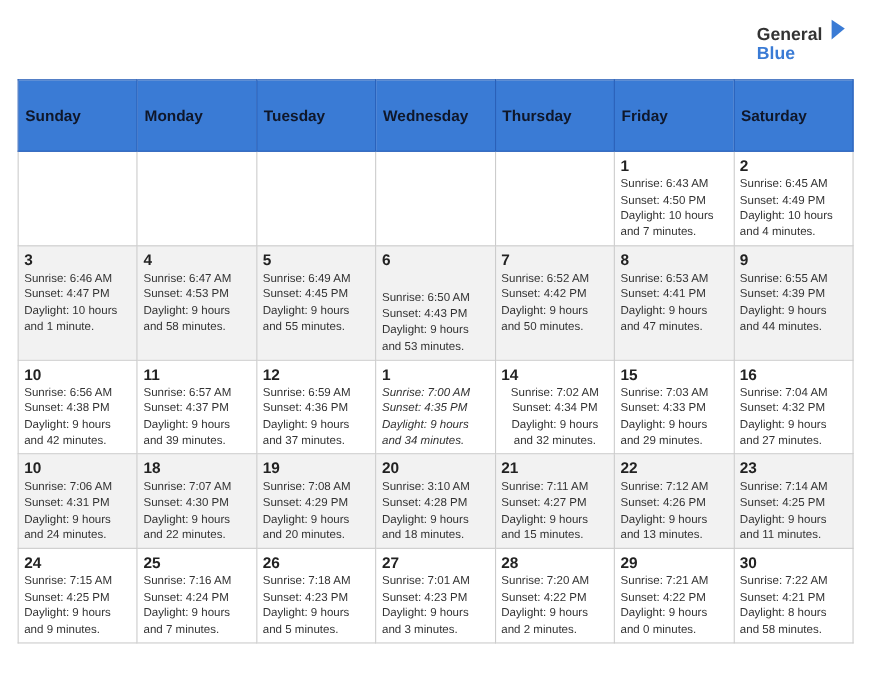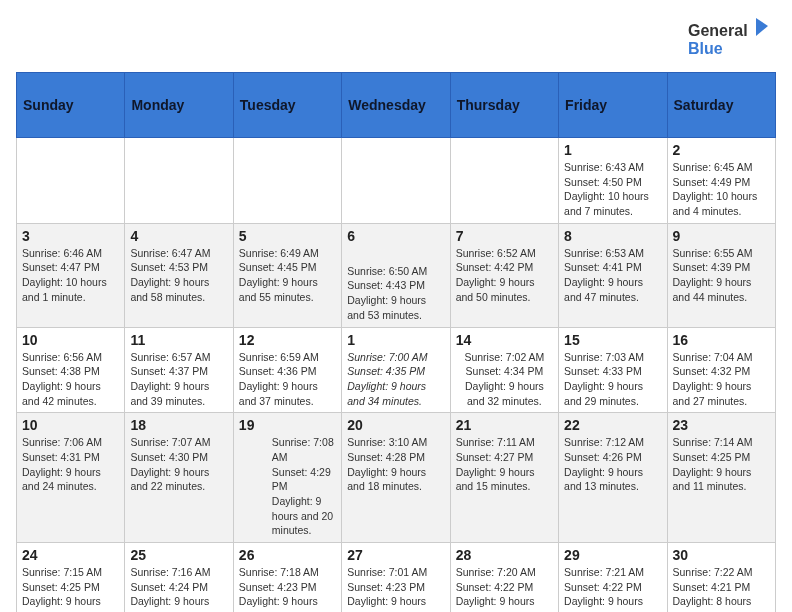--- a/index.html
+++ b/index.html
@@ -225,21 +225,21 @@
 Daylight: 9 hours and 24 minutes.</div>
         </td>
         <td>
           <span class="day-number">18</span>
           <div class="day-info" style="white-space: pre-line;">Sunrise: 7:07 AM
 Sunset: 4:30 PM
 Daylight: 9 hours and 22 minutes.</div>
         </td>
         <td>
           <span class="day-number">19</span>
-          <div class="day-info" style="white-space: pre-line; margin-left: 33px;">Sunrise: 7:08 AM
+          <div class="day-info" style="white-space: pre-line;">Sunrise: 7:08 AM
 Sunset: 4:29 PM
 Daylight: 9 hours and 20 minutes.</div>
         </td>
         <td>
           <span class="day-number">20</span>
           <div class="day-info" style="white-space: pre-line;">Sunrise: 3:10 AM
 Sunset: 4:28 PM
 Daylight: 9 hours and 18 minutes.</div>
         </td>
         <td>

